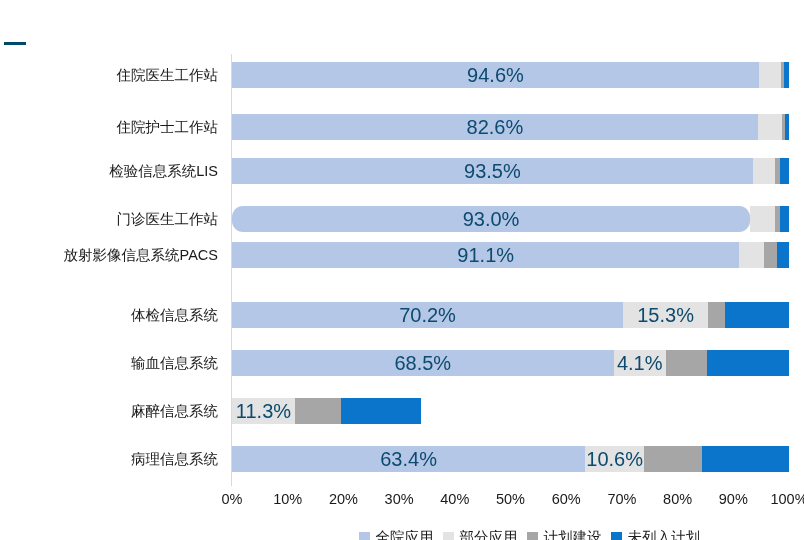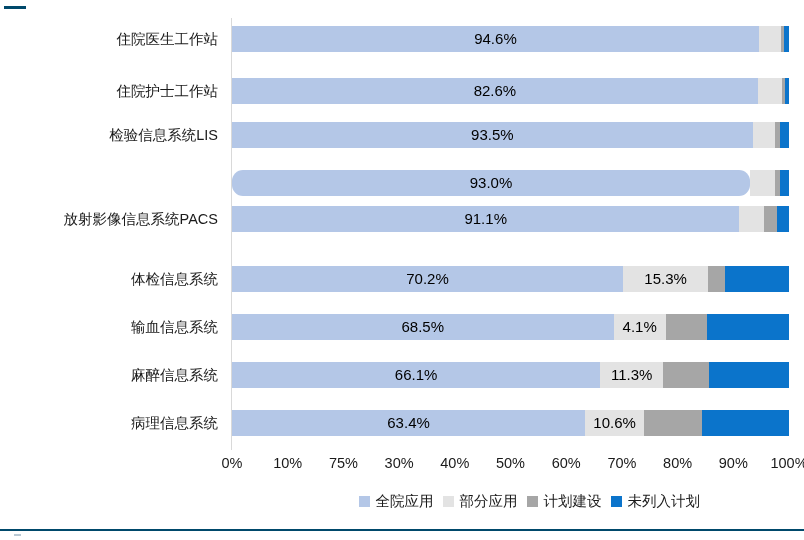--- a/index.html
+++ b/index.html
@@ -3,21 +3,21 @@
 <meta charset="utf-8">
 <style>
   html,body{margin:0;padding:0;}
   body{
     width:804px;height:540px;
     background:#ffffff;
     font-family:"Liberation Sans","DejaVu Sans",sans-serif;
     position:relative;overflow:hidden;
     -webkit-font-smoothing:antialiased;
   }
-  #root{position:absolute;inset:0;}
+  #root{position:absolute;inset:0;margin-top:36px;}
 
   
   .top-accent{
     position:absolute;left:4px;top:6px;width:22px;height:3px;
     background:#00496b;
   }
   
   .bottom-rule{
     position:absolute;left:0;top:529px;width:804px;height:2px;
     background:#00496b;
@@ -54,21 +54,21 @@
     display:flex;
   }
   .seg{
     height:26px;
     position:relative;
     display:flex;align-items:center;justify-content:center;
     overflow:visible;
     box-sizing:border-box;
   }
   .seg .dlabel{
-    font-size:15px;color:#000000;white-space:nowrap;
+    font-size:20px;color:#0c4a6e;white-space:nowrap;
     line-height:26px;
   }
 
   
   .xticks{
     position:absolute;left:232px;top:452px;width:557px;height:22px;
   }
   .xtick{
     position:absolute;top:0;
     transform:translateX(-50%);
@@ -122,20 +122,21 @@
         <div class="bar">
           <div class="seg" style="width: 93.5%; background: rgb(180, 199, 231);">
             <span class="dlabel">93.5%</span>
           </div>
           <div class="seg" style="width: 4%; background: rgb(227, 227, 227);"></div>
           <div class="seg" style="width: 0.8%; background: rgb(166, 166, 166);"></div>
           <div class="seg" style="width: 1.7%; background: rgb(11, 116, 203);"></div>
         </div>
       </div>
       <div class="row" style="top: 152px;">
+        <div class="cat-label">门诊医生工作站</div>
         <div class="bar">
           <div class="seg" style="width: 93%; background: rgb(180, 199, 231); border-radius: 11px;">
             <span class="dlabel">93.0%</span>
           </div>
           <div class="seg" style="width: 4.5%; background: rgb(227, 227, 227);"></div>
           <div class="seg" style="width: 0.8%; background: rgb(166, 166, 166);"></div>
           <div class="seg" style="width: 1.7%; background: rgb(11, 116, 203);"></div>
         </div>
       </div>
       <div class="row" style="top: 188px;">
@@ -171,23 +172,20 @@
           <div class="seg" style="width: 9.4%; background: rgb(227, 227, 227);">
             <span class="dlabel">4.1%</span>
           </div>
           <div class="seg" style="width: 7.4%; background: rgb(166, 166, 166);"></div>
           <div class="seg" style="width: 14.7%; background: rgb(11, 116, 203);"></div>
         </div>
       </div>
       <div class="row" style="top: 344px;">
         <div class="cat-label">麻醉信息系统</div>
         <div class="bar">
-          <div class="seg" style="width: 66.1%; background: rgb(180, 199, 231);">
-            <span class="dlabel">66.1%</span>
-          </div>
           <div class="seg" style="width: 11.3%; background: rgb(227, 227, 227);">
             <span class="dlabel">11.3%</span>
           </div>
           <div class="seg" style="width: 8.2%; background: rgb(166, 166, 166);"></div>
           <div class="seg" style="width: 14.4%; background: rgb(11, 116, 203);"></div>
         </div>
       </div>
       <div class="row" style="top: 392px; border-radius: 13px;">
         <div class="cat-label">病理信息系统</div>
         <div class="bar">
@@ -199,21 +197,21 @@
           </div>
           <div class="seg" style="width: 10.4%; background: rgb(166, 166, 166);"></div>
           <div class="seg" style="width: 15.6%; background: rgb(11, 116, 203);"></div>
         </div>
       </div>
     </div>
 
   <div class="xticks" id="xticks">
       <div class="xtick" style="left: 0%;">0%</div>
       <div class="xtick" style="left: 10%;">10%</div>
-      <div class="xtick" style="left: 20%;">75%</div>
+      <div class="xtick" style="left: 20%;">20%</div>
       <div class="xtick" style="left: 30%;">30%</div>
       <div class="xtick" style="left: 40%;">40%</div>
       <div class="xtick" style="left: 50%;">50%</div>
       <div class="xtick" style="left: 60%;">60%</div>
       <div class="xtick" style="left: 70%;">70%</div>
       <div class="xtick" style="left: 80%;">80%</div>
       <div class="xtick" style="left: 90%;">90%</div>
       <div class="xtick" style="left: 100%;">100%</div>
     </div>
 

